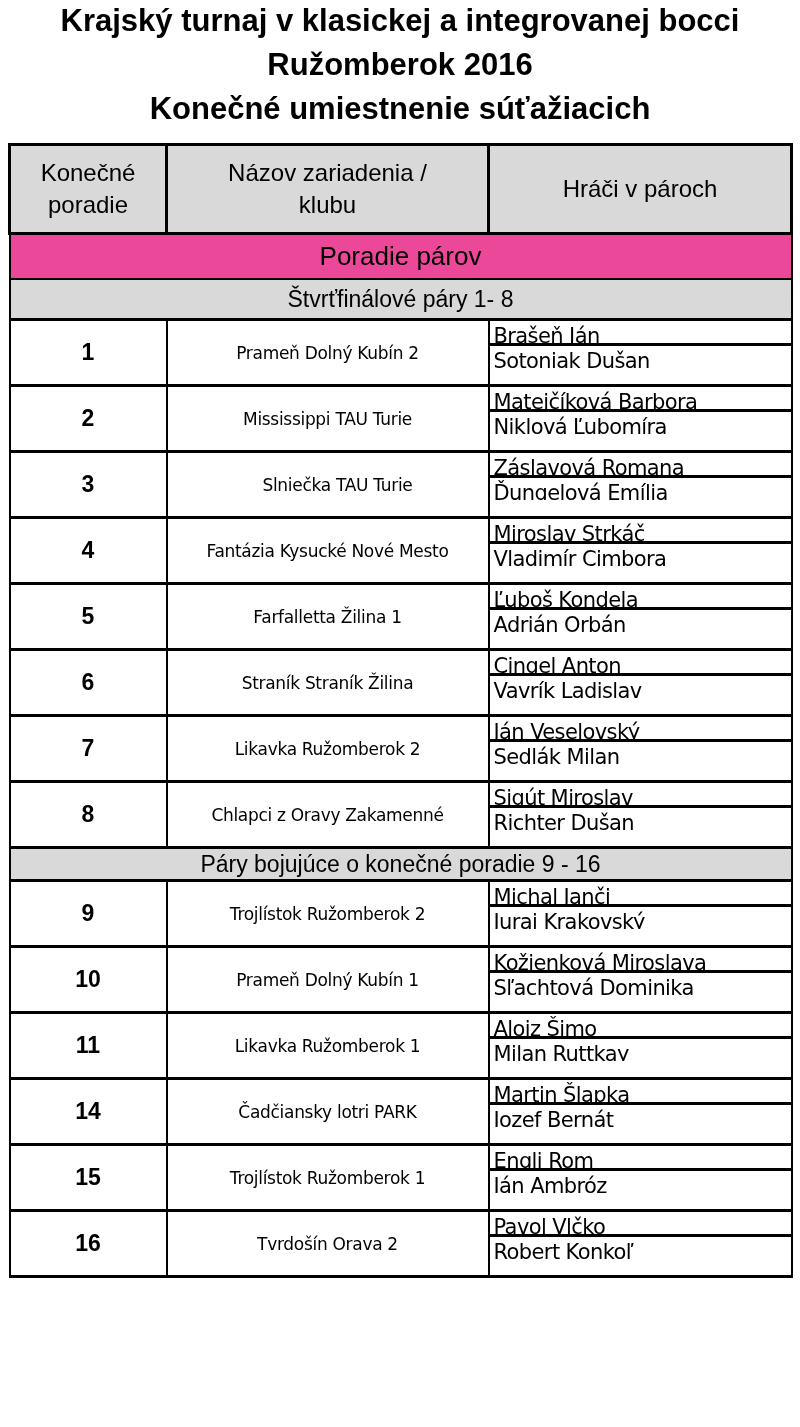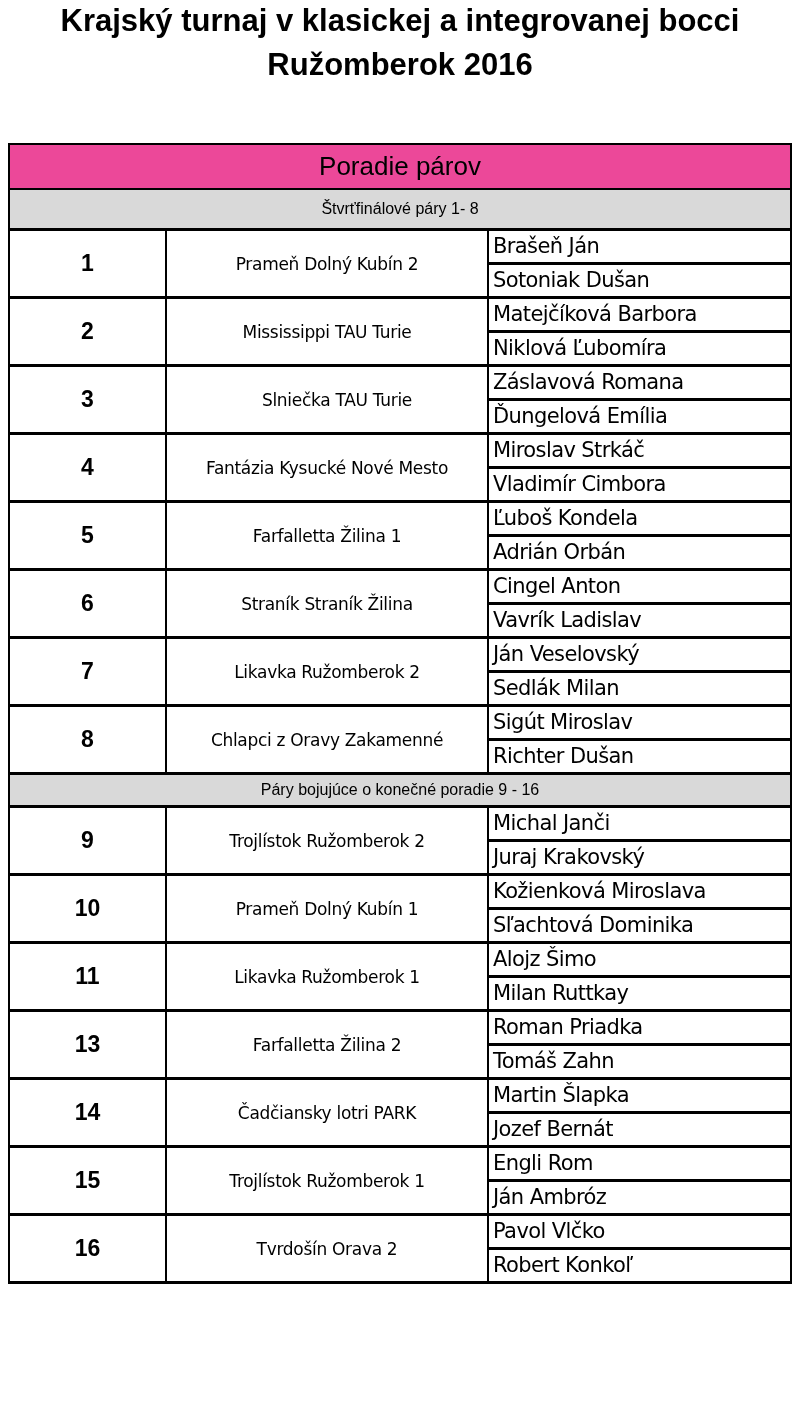--- a/index.html
+++ b/index.html
@@ -6,48 +6,54 @@
   body { width: 800px; height: 1427px; position: relative; overflow: hidden; color: #000; }
   .titles { position: absolute; left: 0; top: 0; width: 800px; text-align: center;
     font-family: "Liberation Sans", sans-serif; font-weight: bold; font-size: 31px; line-height: 42px; }
   .titles div { height: 44px; }
   .tbl { position: absolute; left: 8px; top: 143px; width: 782px; border-collapse: collapse;
     table-layout: fixed; }
   .tbl td { border: 2px solid #000; padding: 0; }
   col.c1 { width: 157px; } col.c2 { width: 322px; } col.c3 { width: 303px; }
   .hdr td { background: #d9d9d9; height: 86px; text-align: center; vertical-align: middle;
     font-family: "Liberation Sans", sans-serif; font-size: 24px; line-height: 32px; border-width: 3px; }
-  .band td { text-align: center; font-family: "Liberation Sans", sans-serif; font-size: 16px; }
+  .band td { text-align: center; font-family: "Liberation Sans", sans-serif; font-size: 23px; }
   .band.white td { background: #ec4899; height: 43px; font-size: 26px; }
   .band.grey td { background: #d9d9d9; height: 38px; }
   .band.grey.small td { height: 30px; line-height: 28px; }
   .rank { text-align: center; vertical-align: middle; font-family: "Liberation Sans", sans-serif;
     font-weight: bold; font-size: 23px; }
   .club { text-align: center; vertical-align: middle; font-family: "DejaVu Sans", sans-serif;
     font-size: 17px; line-height: 34px; letter-spacing: -0.3px; }
   .players { vertical-align: top; }
-  .players .p { height: 31px; line-height: 31px; font-family: "DejaVu Sans", sans-serif;
+  .players .p { height: 22px; line-height: 31px; font-family: "DejaVu Sans", sans-serif;
     font-size: 21px; letter-spacing: -0.6px; padding-left: 4px; white-space: nowrap; overflow: hidden; }
   .players .p + .p { border-top: 3px solid #000; }
 </style>
 </head>
 <body>
 
 <div class="titles">
   <div>Krajský turnaj v klasickej a integrovanej bocci</div>
   <div>Ružomberok 2016</div>
+  <div>Konečné umiestnenie súťažiacich</div>
 </div>
 
 <table class="tbl">
   <colgroup>
       <col class="c1">
       <col class="c2">
       <col class="c3">
     </colgroup>
   <tbody id="tbody">
+    <tr class="hdr">
+      <td>Konečné<br>poradie</td>
+      <td>Názov zariadenia /<br>klubu</td>
+      <td>Hráči v pároch</td>
+    </tr>
     <tr class="band white">
       <td colspan="3">Poradie párov</td>
     </tr>
   <tr class="band grey">
         <td colspan="3">Štvrťfinálové páry 1- 8</td>
       </tr>
       <tr class="entry grp" style="height: 66px;">
         <td class="rank" style="border-top-width: 3px; border-bottom-width: 3px;">1</td>
         <td class="club" style="border-top-width: 3px; border-bottom-width: 3px;">Prameň Dolný Kubín 2</td>
         <td class="players" style="border-top-width: 3px; border-bottom-width: 3px;">
@@ -132,28 +138,20 @@
       </tr>
       <tr class="entry grp" style="height: 66px;">
         <td class="rank" style="border-top-width: 3px; border-bottom-width: 3px;">11</td>
         <td class="club" style="border-top-width: 3px; border-bottom-width: 3px;">Likavka Ružomberok 1</td>
         <td class="players" style="border-top-width: 3px; border-bottom-width: 3px;">
           <div class="p">Alojz Šimo</div>
           <div class="p">Milan Ruttkay</div>
         </td>
       </tr>
       <tr class="entry grp" style="height: 66px;">
-        <td class="rank" style="border-top-width: 3px; border-bottom-width: 3px;">13</td>
-        <td class="club" style="border-top-width: 3px; border-bottom-width: 3px;">Farfalletta Žilina 2</td>
-        <td class="players" style="border-top-width: 3px; border-bottom-width: 3px;">
-          <div class="p">Roman Priadka</div>
-          <div class="p">Tomáš Zahn</div>
-        </td>
-      </tr>
-      <tr class="entry grp" style="height: 66px;">
         <td class="rank" style="border-top-width: 3px; border-bottom-width: 3px;">14</td>
         <td class="club" style="border-top-width: 3px; border-bottom-width: 3px;">Čadčiansky lotri PARK</td>
         <td class="players" style="border-top-width: 3px; border-bottom-width: 3px;">
           <div class="p">Martin Šlapka</div>
           <div class="p">Jozef Bernát</div>
         </td>
       </tr>
       <tr class="entry grp" style="height: 66px;">
         <td class="rank" style="border-top-width: 3px; border-bottom-width: 3px;">15</td>
         <td class="club" style="border-top-width: 3px; border-bottom-width: 3px;">Trojlístok Ružomberok 1</td>

